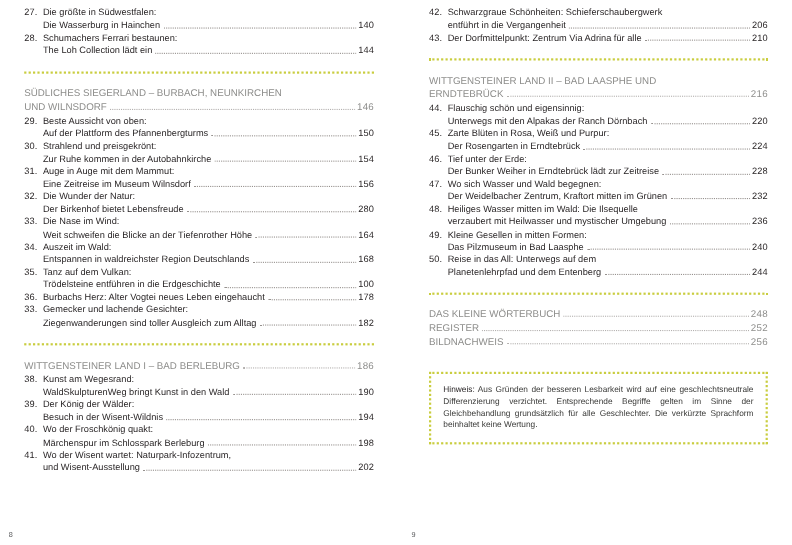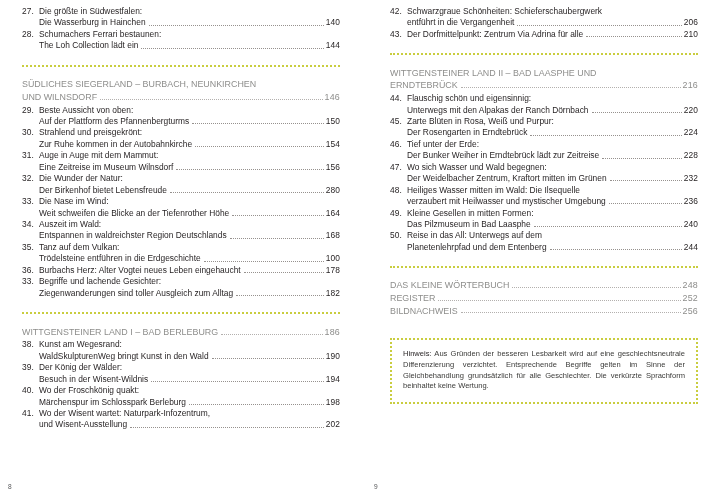--- a/index.html
+++ b/index.html
@@ -291,21 +291,21 @@
               <span class="line-title">Burbachs Herz: Alter Vogtei neues Leben eingehaucht</span>
               <span class="leader"></span>
               <span class="page-no">178</span>
             </div>
           </div>
         </div>
         <div class="entry">
           <div class="entry-num">33.</div>
           <div class="entry-body">
             <div class="line no-leader">
-              <span class="line-title">Begriffe und lachende Gesichter:</span>
+              <span class="line-title">Gemecker und lachende Gesichter:</span>
               <span class="page-no"></span>
             </div>
             <div class="line">
               <span class="line-title">Ziegenwanderungen sind toller Ausgleich zum Alltag</span>
               <span class="leader"></span>
               <span class="page-no">182</span>
             </div>
           </div>
         </div>
         <div class="section">

